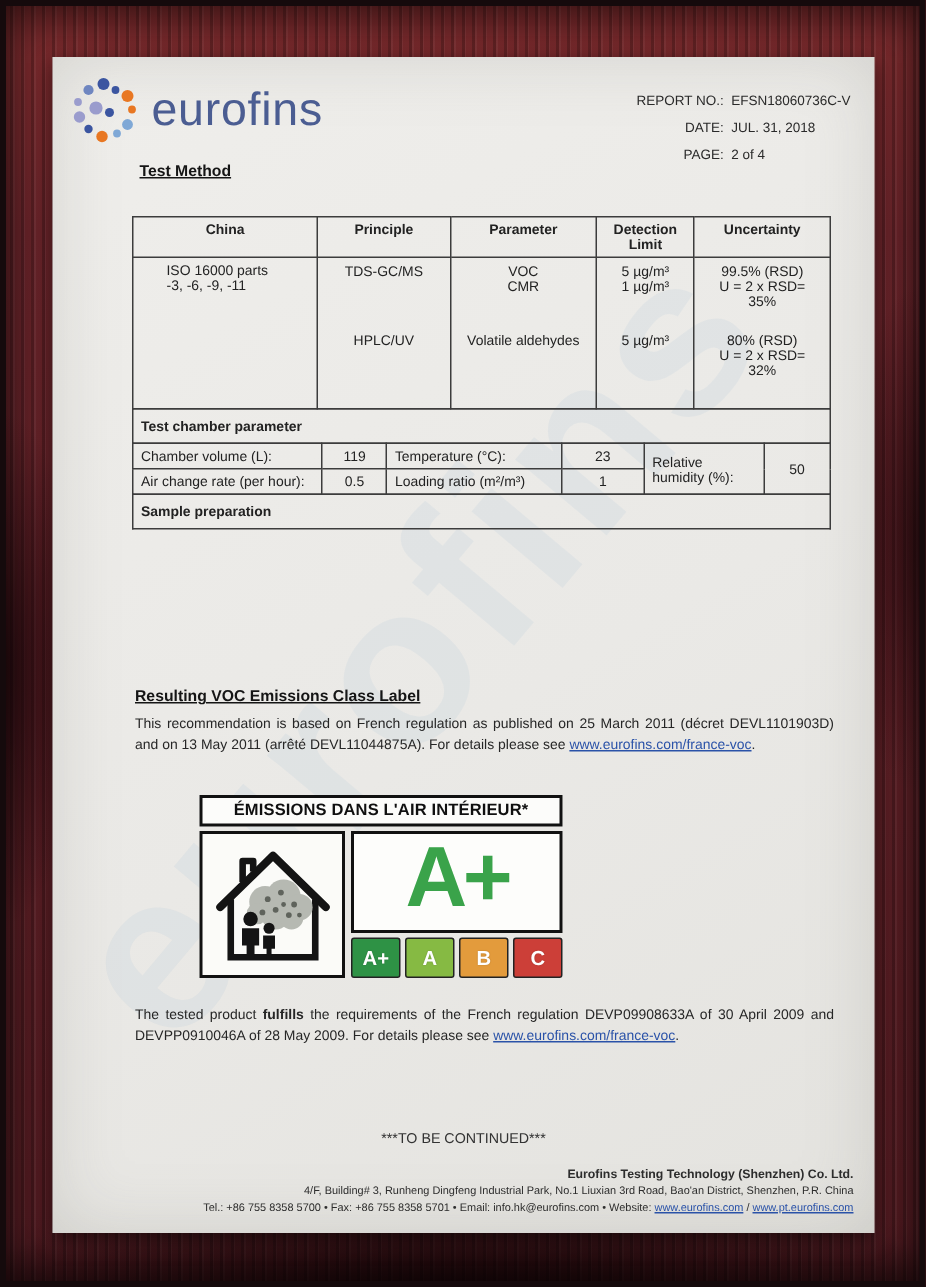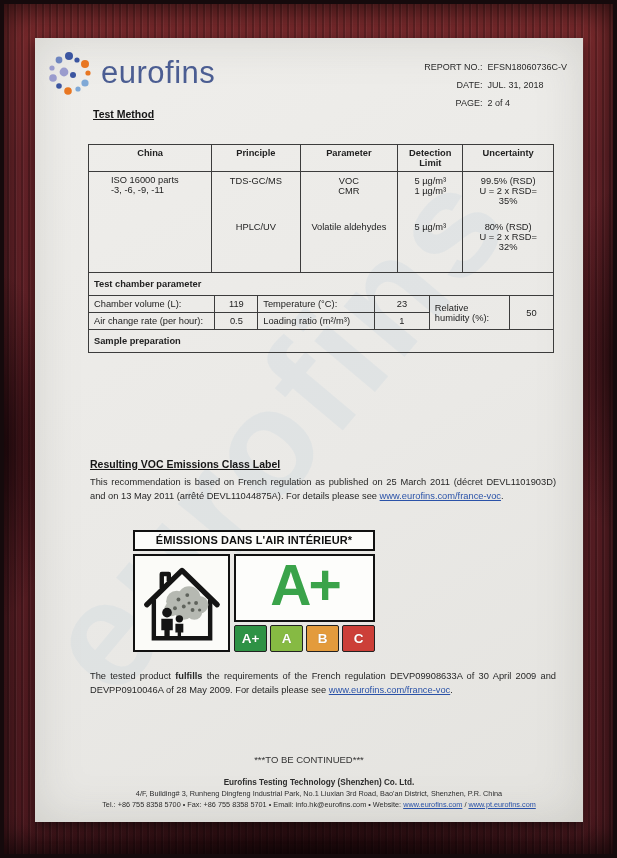--- a/index.html
+++ b/index.html
@@ -87,21 +87,21 @@
   .grade-box { border:2px solid #111; background:#fdfdfb; height:68px;
     display:flex; align-items:center; justify-content:center;
     font-size:57px; font-weight:700; letter-spacing:-3px; line-height:1; padding-bottom:5px; }
   .scale-row { display:flex; gap:3px; height:27px; }
   .scale-cell { flex:1; border:1px solid #222; border-radius:2px; color:#fff;
     font-weight:bold; font-size:13.5px; display:flex; align-items:center; justify-content:center;
     text-shadow:0 0 1px rgba(0,0,0,.25); }
 
   
   .tbc { left:0; width:100%; top:716px; text-align:center; font-size:9.5px; color:#333; }
-  .footer-block { left:24px; width:520px; top:740px; text-align:center; color:#2d2d2d; }
+  .footer-block { left:14px; width:520px; top:740px; text-align:right; color:#2d2d2d; }
   .footer-company { font-size:8.2px; font-weight:bold; }
   .footer-address { font-size:7.3px; margin-top:2px; }
   .footer-contact { font-size:7.3px; margin-top:2px; }
 </style>
 </head>
 <body>
 
 <div class="frame">
   <div class="page">
 

